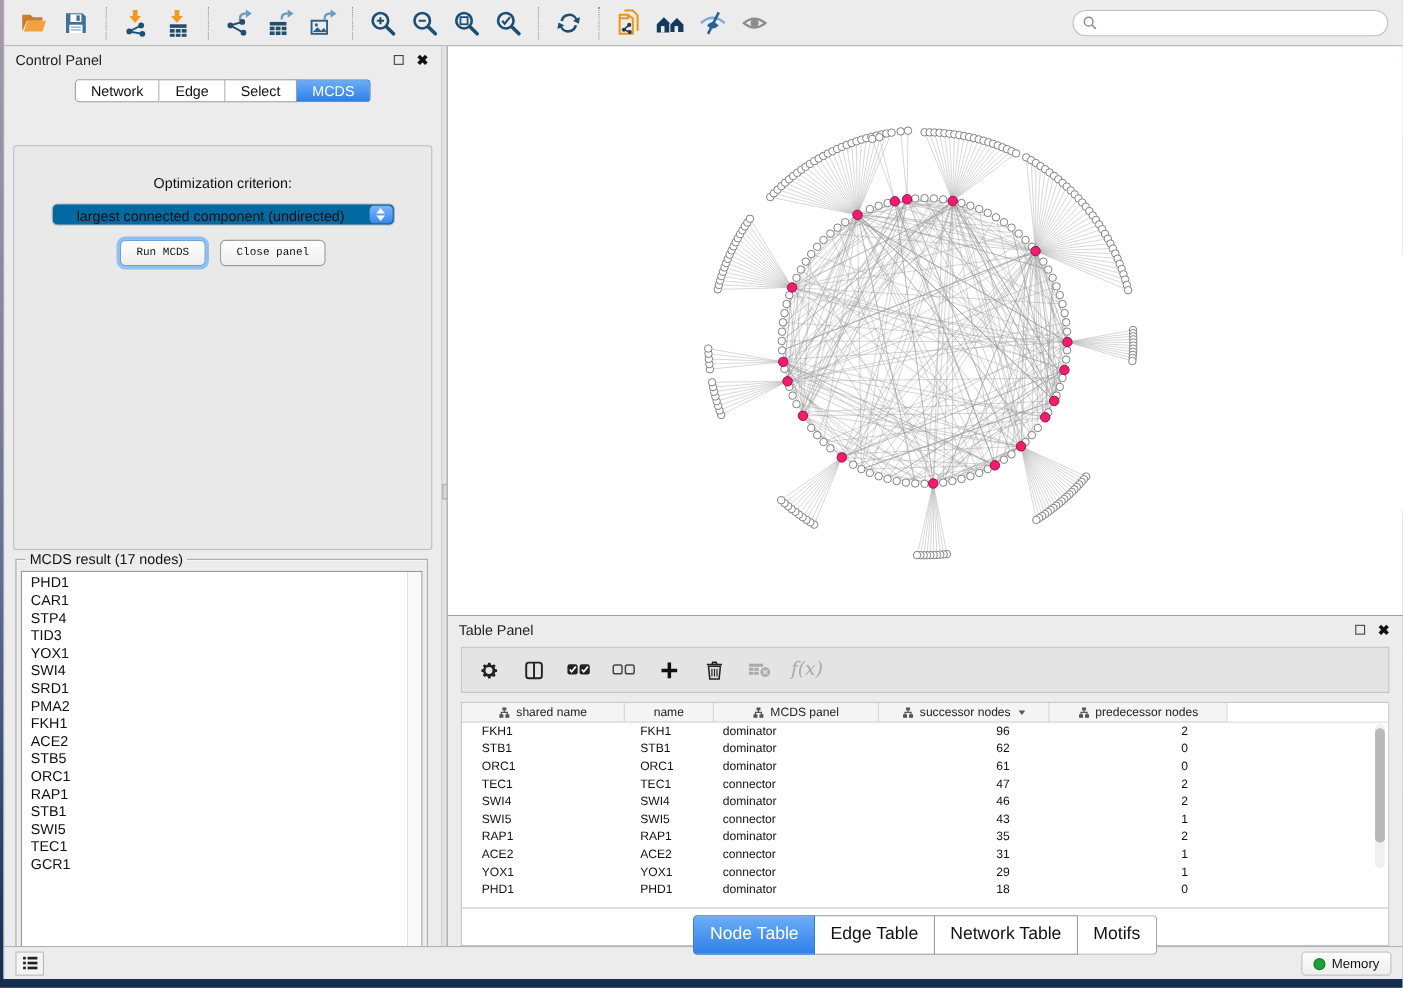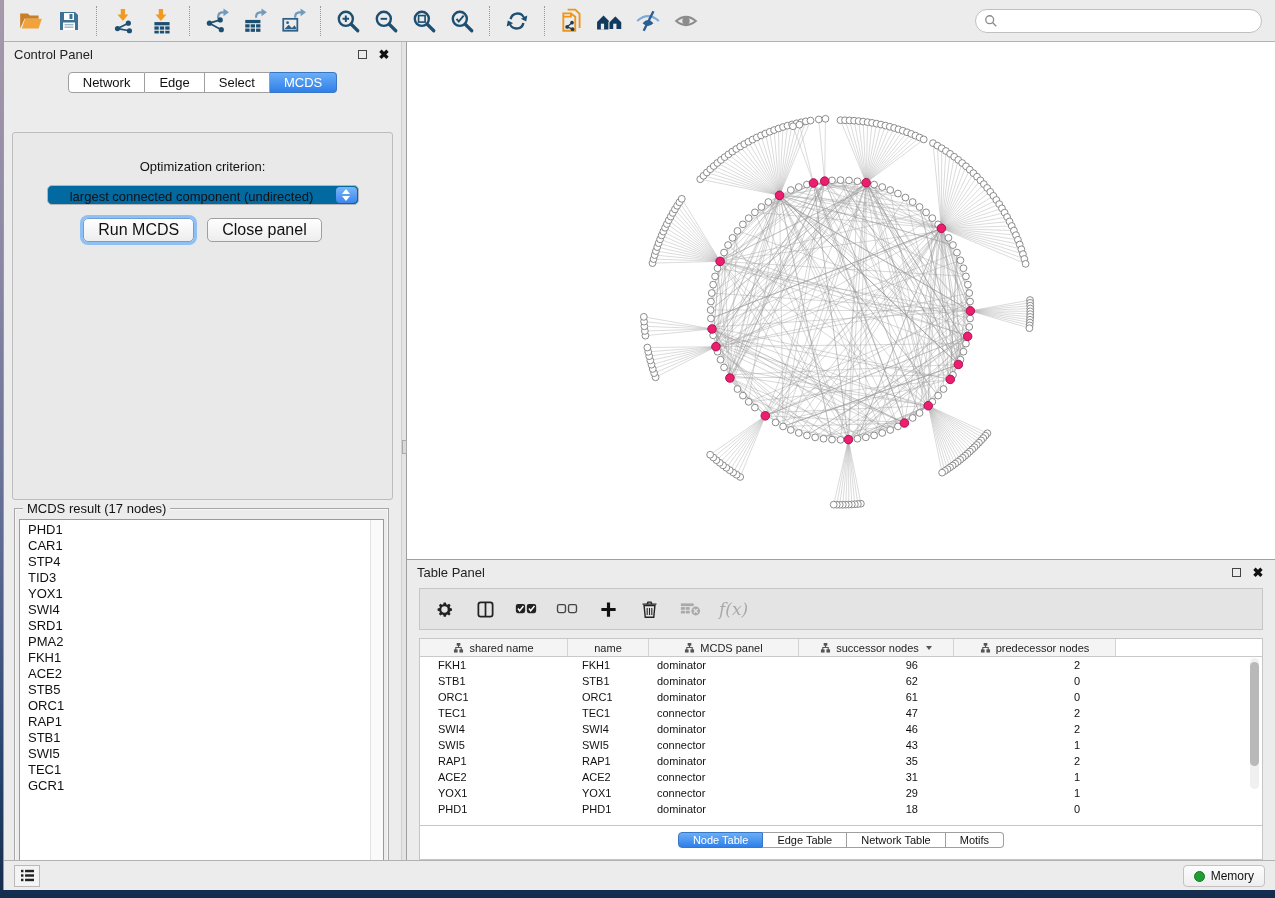--- a/index.html
+++ b/index.html
@@ -61,23 +61,23 @@
   .select .stepper {
     position:absolute; right:1px; top:1px; bottom:1px; width:21px; border-radius:4px;
     background:linear-gradient(180deg,#79b6f9,#3b86ee); display:flex; flex-direction:column;
     align-items:center; justify-content:center; gap:2px;
   }
   .stepper .up, .stepper .dn { width:0; height:0; border-left:4px solid transparent; border-right:4px solid transparent; }
   .stepper .up { border-bottom:5px solid #fff; }
   .stepper .dn { border-top:5px solid #fff; }
   .btn-row { margin-top:13px; display:flex; gap:13px; }
   .pushbtn {
-    height:24px; padding:0 14px; font-size:16px; color:#111;
+    height:24px; padding:0 14px; font-size:10px; color:#111;
     background:linear-gradient(180deg,#ffffff,#ededed); border:1px solid #9f9f9f; border-radius:5px;
-    display:flex; align-items:center;
+    display:flex; align-items:center;font-family:Liberation Mono, monospace;
   }
   .pushbtn.focused { box-shadow:0 0 0 3px #8fc0f4; border-color:#6f9fd8; }
   
   .mcds-box {
     position:absolute; left:10px; right:12px; top:466px; height:372px;
     border:1px solid #a8a8a8; box-shadow:inset 0 0 0 1px #f6f6f6;
   }
   .mcds-legend {
     position:absolute; top:-8px; left:8px; background:#ececec; padding:0 4px; font-size:13px; color:#111;
   }
@@ -120,21 +120,21 @@
   .th .treeico { display:flex; }
   .sortcaret { width:0; height:0; border-left:3.5px solid transparent; border-right:3.5px solid transparent; border-top:4px solid #555; margin-left:2px; }
   .trow { display:flex; height:16px; flex:0 0 16px; font-size:11px; color:#111; background:#fff; }
   .td { display:flex; align-items:center; overflow:hidden; white-space:nowrap; }
   .td.num { justify-content:flex-end; padding-right:36px; }
   .tbody { position:relative; }
   .v-scroll { position:absolute; top:19px; bottom:36px; right:3px; width:9px; border-radius:5px; background:#f0f0f0; }
   .v-thumb { position:absolute; top:4px; left:0; width:9px; height:104px; border-radius:5px; background:#b9b9b9; }
   .tp-tabs { height:34px; flex:0 0 34px; display:flex; align-items:center; justify-content:center; background:#fff; margin:0 12px; border:1px solid #c6c6c6; border-top:none; }
   .tp-tabs-inner { display:flex; }
-  .tp-tabs .seg { font-size:11px; height:16px; }
+  .tp-tabs .seg { font-size:16px; height:36px; }
   
   .statusbar {
     height:30px; flex:0 0 30px; background:#ececec; border-top:1px solid #b2b2b2;
     display:flex; align-items:center; padding:0 10px; position:relative;
   }
   .list-btn { width:26px; height:22px; background:#f4f4f4; border:1px solid #b9b9b9; display:flex; align-items:center; justify-content:center; }
   .mem-btn {
     position:absolute; right:10px; top:4px; height:22px; padding:0 10px;
     background:linear-gradient(180deg,#fdfdfd,#eee); border:1px solid #c2c2c2; border-radius:4px;
     display:flex; align-items:center; gap:6px; font-size:12px; color:#111;

